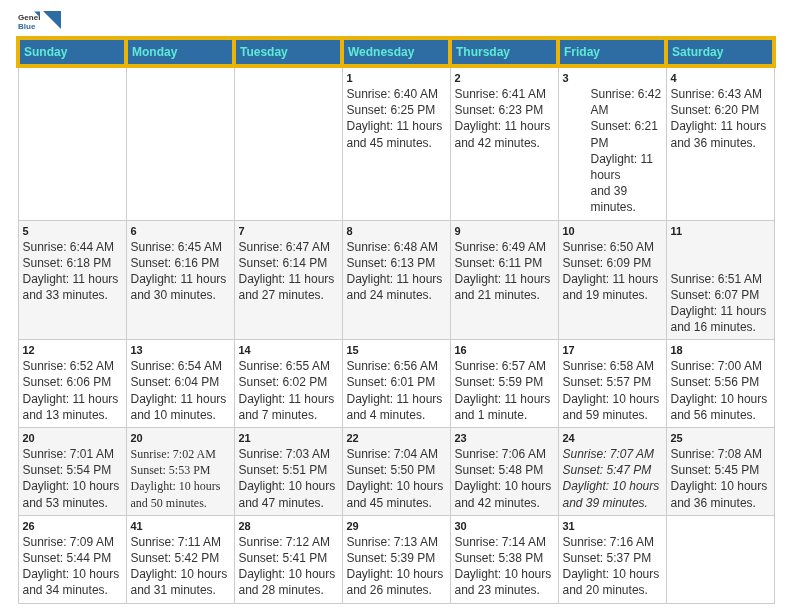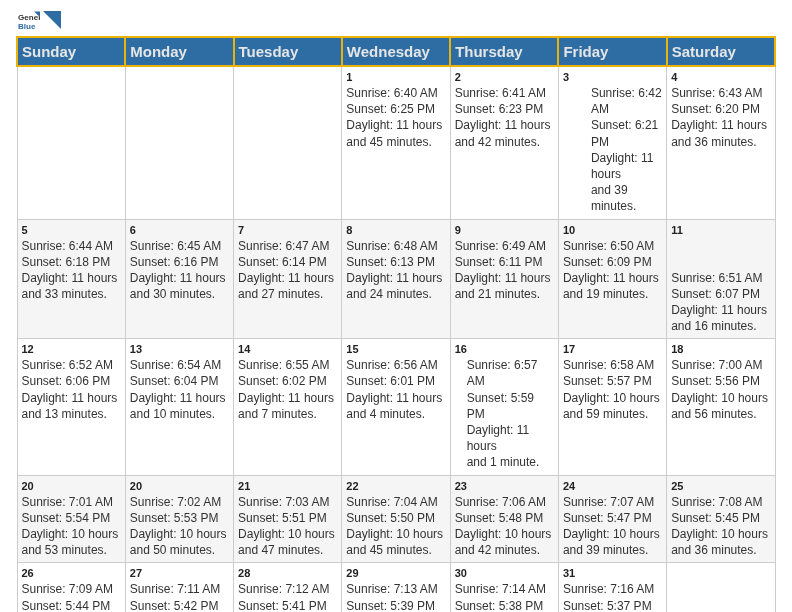--- a/index.html
+++ b/index.html
@@ -52,26 +52,26 @@
       font-size: 14px;
       color: #444;
     }
     table {
       width: 100%;
       border-collapse: collapse;
       table-layout: fixed;
     }
     thead tr th {
       background-color: #2e6da4;
-      color: #e5e5e5;
-      font-size: 15px;
+      color: #5eead4;
+      font-size: 12px;
       font-weight: bold;
       padding: 5px 4px;
       text-align: left;
-      border: 2px solid #eab308;
+      border: 4px solid #eab308;
     }
     tbody tr td {
       border: 1px solid #ccc;
       vertical-align: top;
       padding: 4px 4px;
       font-size: 10px;
       color: #222;
       height: 80px;
       background: #fff;
     }
@@ -243,21 +243,21 @@
           </td>
           <td>
             <span class="day-num">15</span>
             <div class="cell-text" style="white-space: pre-line;">Sunrise: 6:56 AM
 Sunset: 6:01 PM
 Daylight: 11 hours
 and 4 minutes.</div>
           </td>
           <td>
             <span class="day-num">16</span>
-            <div class="cell-text" style="white-space: pre-line; margin-left: 12px;">Sunrise: 6:57 AM
+            <div class="cell-text" style="white-space: pre-line;">Sunrise: 6:57 AM
 Sunset: 5:59 PM
 Daylight: 11 hours
 and 1 minute.</div>
           </td>
           <td>
             <span class="day-num">17</span>
             <div class="cell-text" style="white-space: pre-line;">Sunrise: 6:58 AM
 Sunset: 5:57 PM
 Daylight: 10 hours
 and 59 minutes.</div>
@@ -273,21 +273,21 @@
         <tr>
           <td>
             <span class="day-num">20</span>
             <div class="cell-text" style="white-space: pre-line;">Sunrise: 7:01 AM
 Sunset: 5:54 PM
 Daylight: 10 hours
 and 53 minutes.</div>
           </td>
           <td>
             <span class="day-num">20</span>
-            <div class="cell-text" style="white-space: pre-line;">Sunrise: 7:02 AM
+            <div class="cell-text" style="white-space: pre-line; font-family: Liberation Serif, serif;">Sunrise: 7:02 AM
 Sunset: 5:53 PM
 Daylight: 10 hours
 and 50 minutes.</div>
           </td>
           <td>
             <span class="day-num">21</span>
             <div class="cell-text" style="white-space: pre-line;">Sunrise: 7:03 AM
 Sunset: 5:51 PM
 Daylight: 10 hours
 and 47 minutes.</div>
@@ -301,21 +301,21 @@
           </td>
           <td>
             <span class="day-num">23</span>
             <div class="cell-text" style="white-space: pre-line;">Sunrise: 7:06 AM
 Sunset: 5:48 PM
 Daylight: 10 hours
 and 42 minutes.</div>
           </td>
           <td>
             <span class="day-num">24</span>
-            <div class="cell-text" style="white-space: pre-line;">Sunrise: 7:07 AM
+            <div class="cell-text" style="white-space: pre-line; font-style: italic;">Sunrise: 7:07 AM
 Sunset: 5:47 PM
 Daylight: 10 hours
 and 39 minutes.</div>
           </td>
           <td>
             <span class="day-num">25</span>
             <div class="cell-text" style="white-space: pre-line;">Sunrise: 7:08 AM
 Sunset: 5:45 PM
 Daylight: 10 hours
 and 36 minutes.</div>
@@ -323,21 +323,21 @@
         </tr>
         <tr>
           <td>
             <span class="day-num">26</span>
             <div class="cell-text" style="white-space: pre-line;">Sunrise: 7:09 AM
 Sunset: 5:44 PM
 Daylight: 10 hours
 and 34 minutes.</div>
           </td>
           <td>
-            <span class="day-num">27</span>
+            <span class="day-num">41</span>
             <div class="cell-text" style="white-space: pre-line;">Sunrise: 7:11 AM
 Sunset: 5:42 PM
 Daylight: 10 hours
 and 31 minutes.</div>
           </td>
           <td>
             <span class="day-num">28</span>
             <div class="cell-text" style="white-space: pre-line;">Sunrise: 7:12 AM
 Sunset: 5:41 PM
 Daylight: 10 hours

